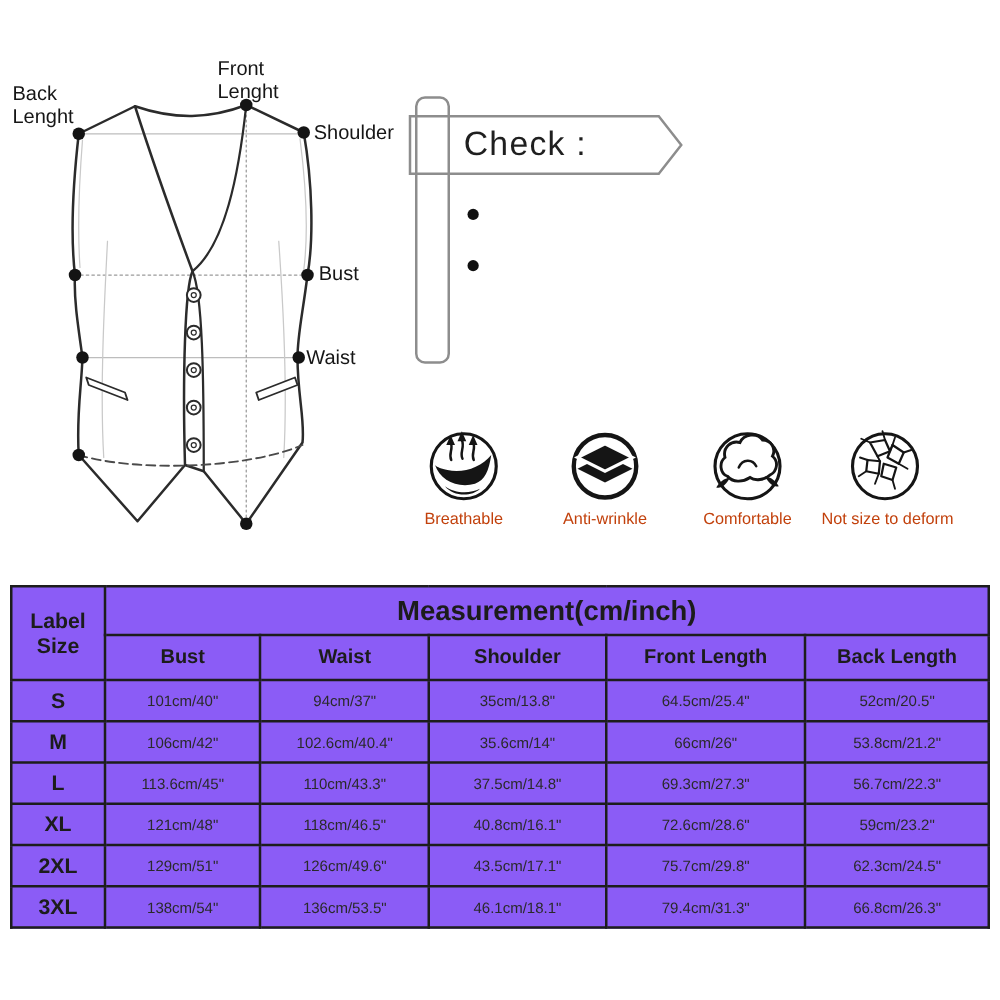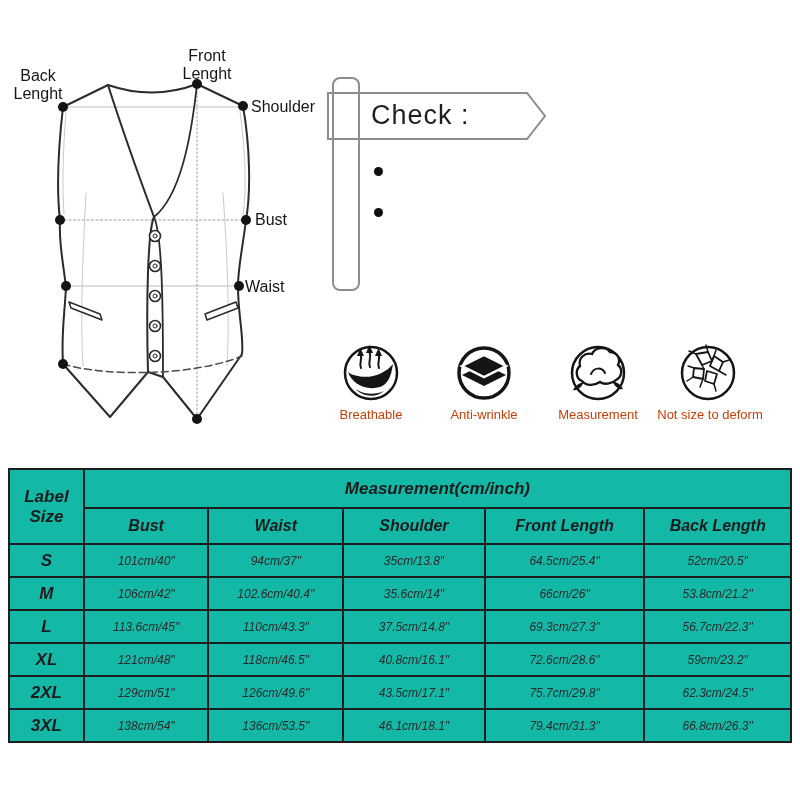--- a/index.html
+++ b/index.html
@@ -4,46 +4,46 @@
 <style>
   html,body { margin:0; padding:0; }
   body {
     width:800px; height:800px; background:#ffffff;
     font-family:"Liberation Sans", sans-serif; color:#1c1c1c;
   }
   .canvas { position:relative; width:800px; height:800px; overflow:hidden; background:#fff; }
   .art { position:absolute; left:0; top:0; }
 
   .lbl { position:absolute; font-size:16px; color:#161616; line-height:18px; }
-  .center { text-align:center; }
+  .center { }
   .preline { white-space:pre-line; }
 
   .notice-title {
     position:absolute; left:371px; top:100px;
     font-size:27px; letter-spacing:1px; color:#1f1f1f;
   }
   .bullets { position:absolute; left:374px; top:161px; width:362px; }
   .bullet { display:flex; margin-bottom:26px; }
   .bullet .dot { width:9px; height:9px; border-radius:50%; background:#101010; margin:6px 13px 0 0; flex:none; }
   .bullet .txt { font-size:15.5px; line-height:21px; color:#1a1a1a; }
 
   .caption {
     position:absolute; top:407px; transform:translateX(-50%);
     font-size:13px; color:#c2410c; white-space:nowrap;
   }
 
   table.size {
     position:absolute; left:8px; top:468px; width:784px;
-    border-collapse:collapse; table-layout:fixed; background:#14b8a6;font-style:italic;
+    border-collapse:collapse; table-layout:fixed; background:#8b5cf6;
   }
   table.size th, table.size td {
     border:2px solid #1d1d1d; text-align:center; vertical-align:middle; padding:0;
   }
   th.corner  { font-size:17px; font-weight:bold; line-height:20px; }
-  th.group   { font-size:17px; font-weight:bold; height:37px; }
+  th.group   { font-size:22px; font-weight:bold; height:37px; }
   tr.colhead th { font-size:16px; font-weight:bold; height:34px; }
   tr.data    { height:33px; }
   tr.data th { font-size:17px; font-weight:bold; }
   tr.data td { font-size:12px; color:#2a2a2a; }
 </style>
 </head>
 <body>
 
 <div class="canvas">
 
@@ -168,21 +168,21 @@
     <div class="bullet">
       <span class="dot"></span>
     </div>
     <div class="bullet">
       <span class="dot"></span>
     </div>
   </div>
 
   <div class="caption" style="left:371px;">Breathable</div>
   <div class="caption" style="left:484px;">Anti-wrinkle</div>
-  <div class="caption" style="left:598px;">Measurement</div>
+  <div class="caption" style="left:598px;">Comfortable</div>
   <div class="caption" style="left:710px;">Not size to deform</div>
 
   <table class="size">
     <colgroup>
       <col style="width:9.57%">
         <col style="width:15.94%">
         <col style="width:17.22%">
       <col style="width:18.11%">
         <col style="width:20.41%">
         <col style="width:18.75%">

